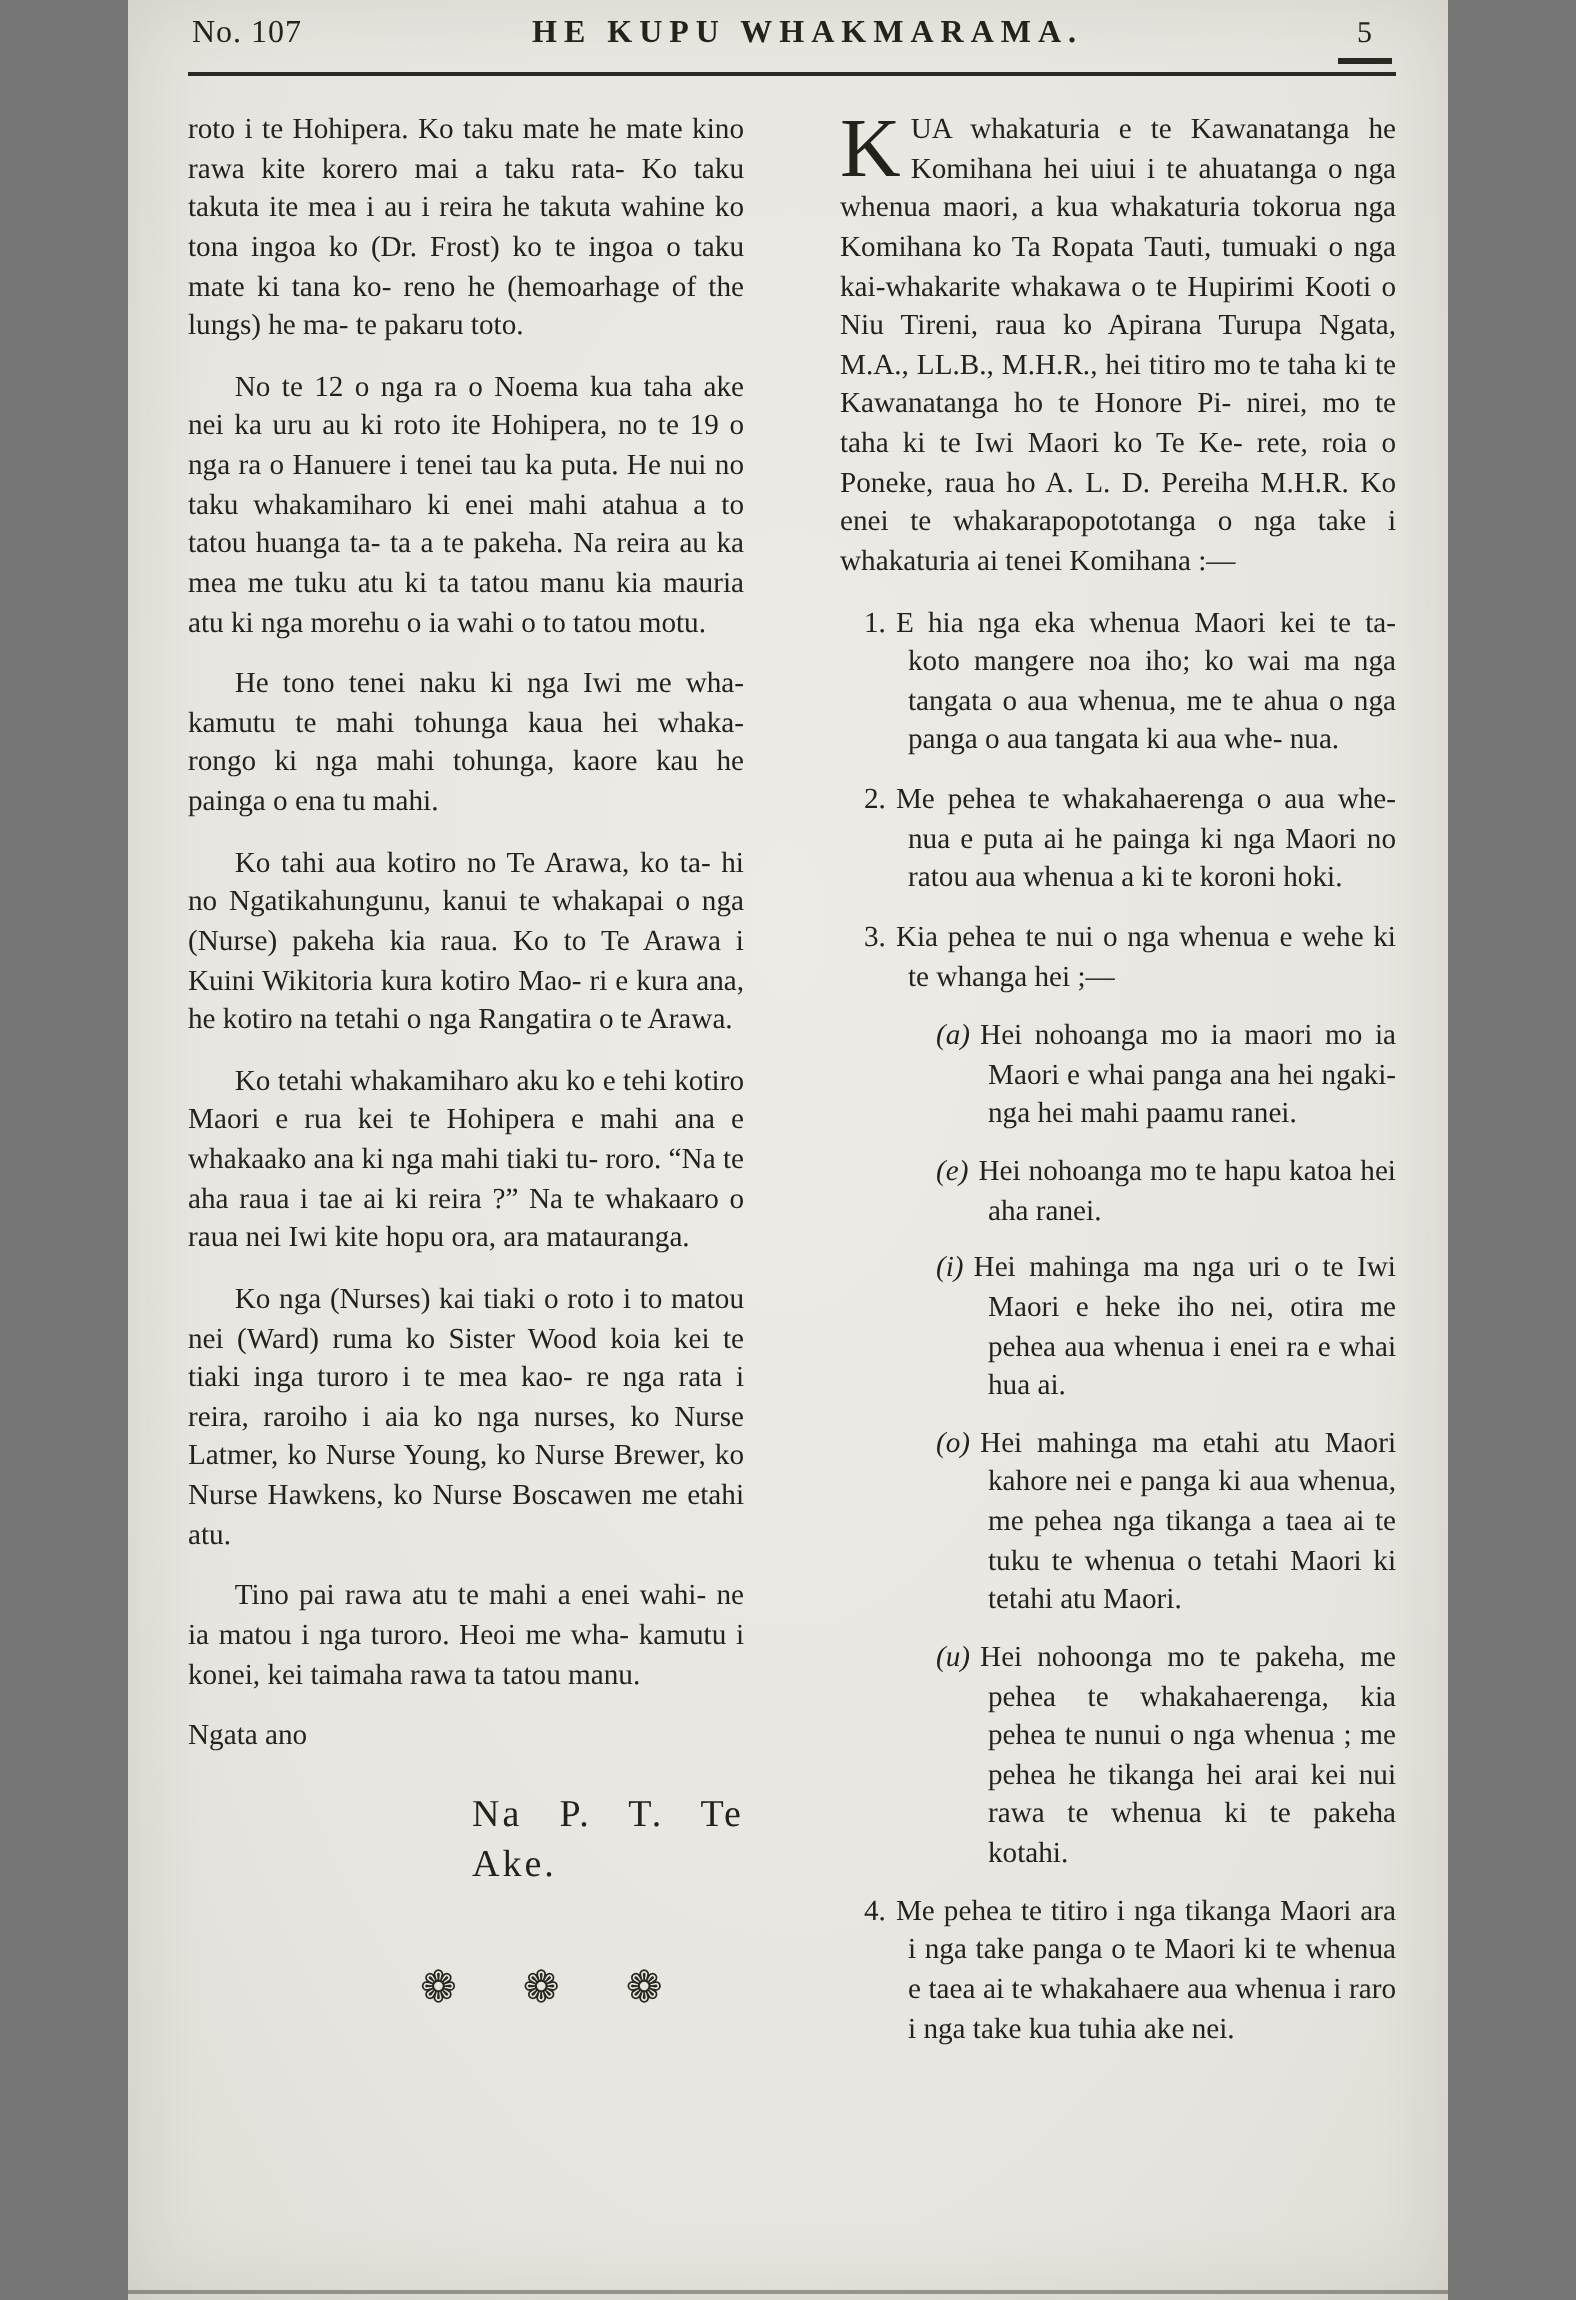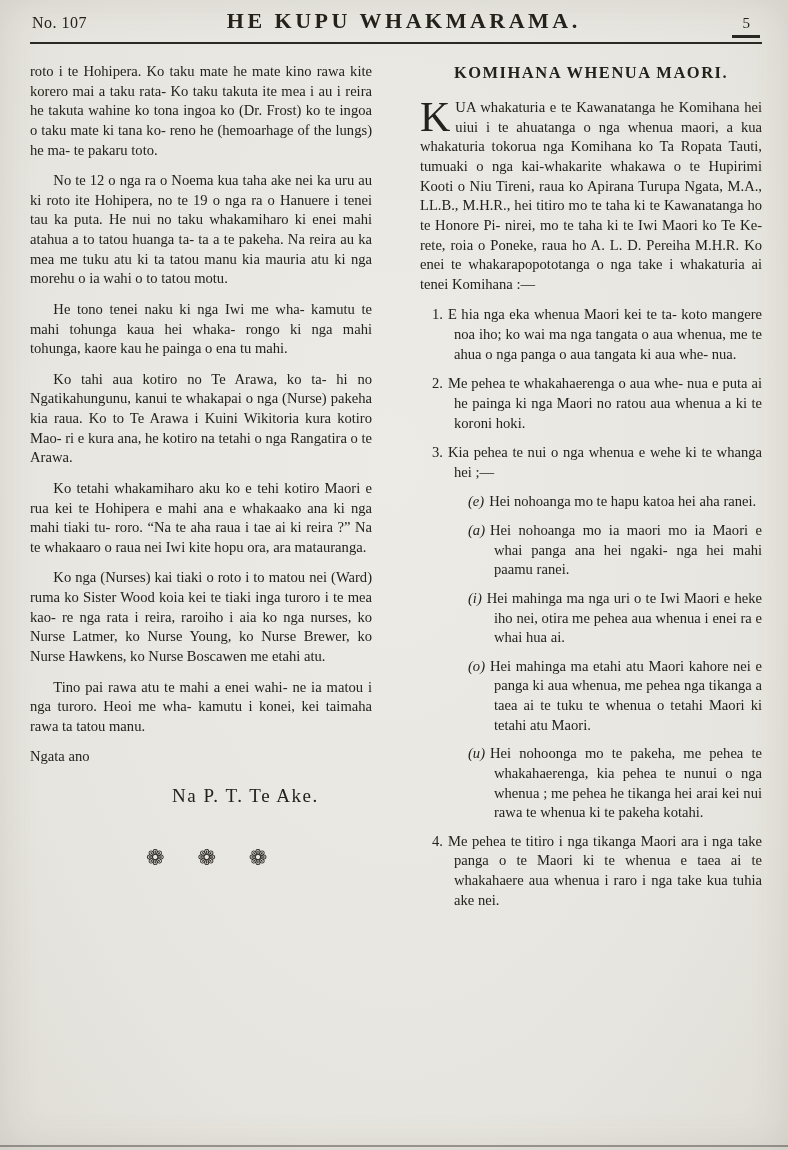--- a/index.html
+++ b/index.html
@@ -1,34 +1,34 @@
 <!DOCTYPE html>
 <html><head>
 <meta charset="utf-8">
 <style>
   * { box-sizing: border-box; }
   html,body { margin:0; padding:0; }
   body { background:#777; }
   .page {
-    width:788px; height:1150px;
+    width:660px; height:1150px;
     margin:0 auto;
     background: radial-gradient(ellipse at 50% 40%, #edebe6 0%, #e7e5df 70%, #dfddd6 100%);
     color:#25221c;
     font-family:"Liberation Serif","DejaVu Serif",serif;
     padding:6px 26px 0 30px;
     position:relative;
     overflow:hidden;
     box-shadow: inset 0 0 40px rgba(80,75,60,.12);
   }
   .masthead {
     display:flex; align-items:baseline; justify-content:space-between;
     padding:2px 2px 4px 2px;
   }
   .issue { font-size:16px; letter-spacing:.5px; }
-  .title { font-size:22px; font-weight:bold; letter-spacing:3.5px; transform:translateX(-6px); }
+  .title { font-size:16px; font-weight:bold; letter-spacing:3.5px; transform:translateX(-6px); }
   .pagenum { font-size:15px; padding:0 10px 3px 10px; border-bottom:3px solid #2a2822; }
   .head-rule { height:2px; background:#2b2923; margin:0 0 18px 0; }
   .columns { display:flex; gap:48px; }
   .col {
     flex:1; min-width:0;
     font-size:14.6px; line-height:1.345;
     text-align:justify;
   }
   .col p { margin:0 0 11px 0; text-indent:1.6em; }
   .col p.noindent { text-indent:0; }
@@ -77,41 +77,40 @@
       <p>Ko nga (Nurses) kai tiaki o roto i to matou nei (Ward) ruma ko Sister Wood koia kei te tiaki inga turoro i te mea kao- re nga rata i reira, raroiho i aia ko nga nurses, ko Nurse Latmer, ko Nurse Young, ko Nurse Brewer, ko Nurse Hawkens, ko Nurse Boscawen me etahi atu.</p>
       <p>Tino pai rawa atu te mahi a enei wahi- ne ia matou i nga turoro.   Heoi me wha- kamutu i konei, kei taimaha rawa ta tatou manu.</p>
       <p class="closing noindent">Ngata ano</p>
       <div class="signature">Na P. T. Te Ake.</div>
       <div class="ornaments">
         <span>❁ ❁ ❁</span>
       </div>
     </section>
 
     <section class="col">
-      <h2 class="article-heading">KOMIHANA WHENUA MAORI.</h2>
 
       <p class="intro noindent"><span class="dropcap">K</span><span>UA whakaturia e te Kawanatanga he Komihana hei uiui i te ahuatanga o nga whenua maori, a kua whakaturia tokorua nga Komihana ko Ta Ropata Tauti, tumuaki o nga kai-whakarite whakawa o te Hupirimi Kooti o Niu Tireni, raua ko Apirana Turupa Ngata, M.A., LL.B., M.H.R., hei titiro mo te taha ki te Kawanatanga ho te Honore Pi- nirei, mo te taha ki te Iwi Maori ko Te Ke- rete, roia o Poneke, raua ho A. L. D. Pereiha M.H.R.  Ko enei te whakarapopototanga o nga take i whakaturia ai tenei Komihana :—</span></p>
 
       <div class="list-item">
         <span class="num">1.</span><span>E hia nga eka whenua Maori kei te ta- koto mangere noa iho; ko wai ma nga tangata o aua whenua, me te ahua o nga panga o aua tangata ki aua whe- nua.</span>
       </div>
 
       <div class="list-item">
         <span class="num">2.</span><span>Me pehea te whakahaerenga o aua whe- nua e puta ai he painga ki nga Maori no ratou aua whenua a ki te koroni hoki.</span>
       </div>
 
       <div class="list-item">
         <span class="num">3.</span><span>Kia pehea te nui o nga whenua  e  wehe ki te whanga hei ;—</span>
       </div>
 
       <div class="sub-item">
-        <span class="sub-label">(e)</span><span>Hei nohoanga mo te hapu katoa hei aha ranei.</span>
+        <span class="sub-label">(a)</span><span>Hei nohoanga mo ia maori mo ia Maori e whai panga ana hei ngaki- nga hei mahi paamu ranei.</span>
       </div>
       <div class="sub-item">
-        <span class="sub-label">(a)</span><span>Hei nohoanga mo ia maori mo ia Maori e whai panga ana hei ngaki- nga hei mahi paamu ranei.</span>
+        <span class="sub-label">(e)</span><span>Hei nohoanga mo te hapu katoa hei aha ranei.</span>
       </div>
       <div class="sub-item">
         <span class="sub-label">(i)</span><span>Hei mahinga ma nga uri o te Iwi Maori e heke iho nei, otira me pehea aua whenua i enei ra e whai hua ai.</span>
       </div>
       <div class="sub-item">
         <span class="sub-label">(o)</span><span>Hei mahinga ma etahi atu Maori kahore nei e panga ki aua whenua, me pehea nga tikanga a taea ai te tuku te whenua o tetahi Maori ki tetahi atu Maori.</span>
       </div>
       <div class="sub-item">
         <span class="sub-label">(u)</span><span>Hei nohoonga mo te pakeha, me pehea te whakahaerenga, kia pehea te nunui o nga whenua ; me pehea he tikanga hei arai kei nui rawa te whenua ki te pakeha kotahi.</span>
       </div>

